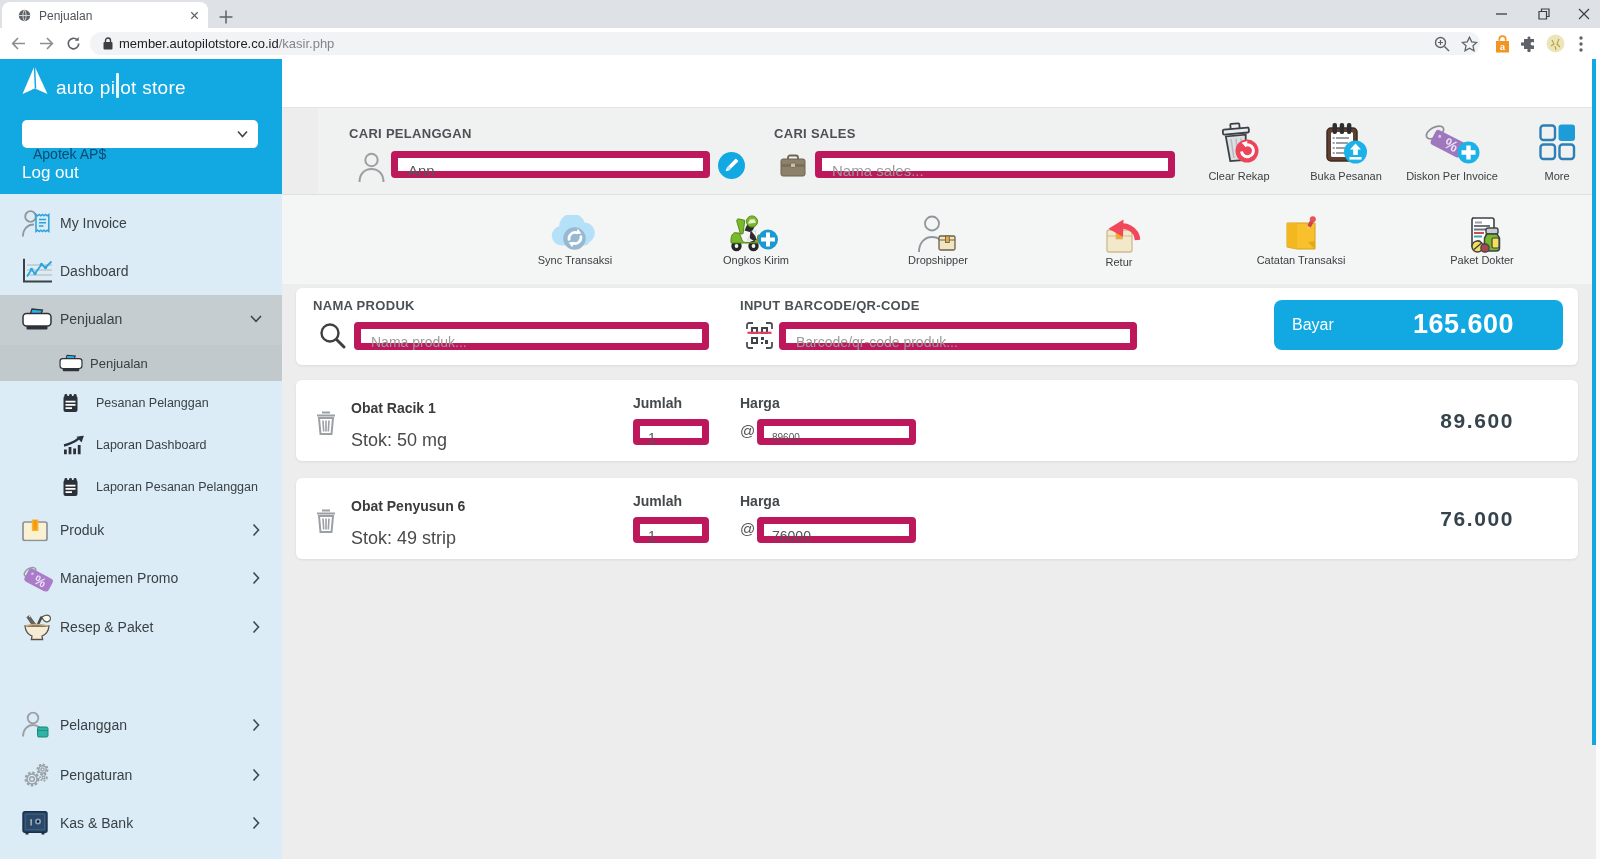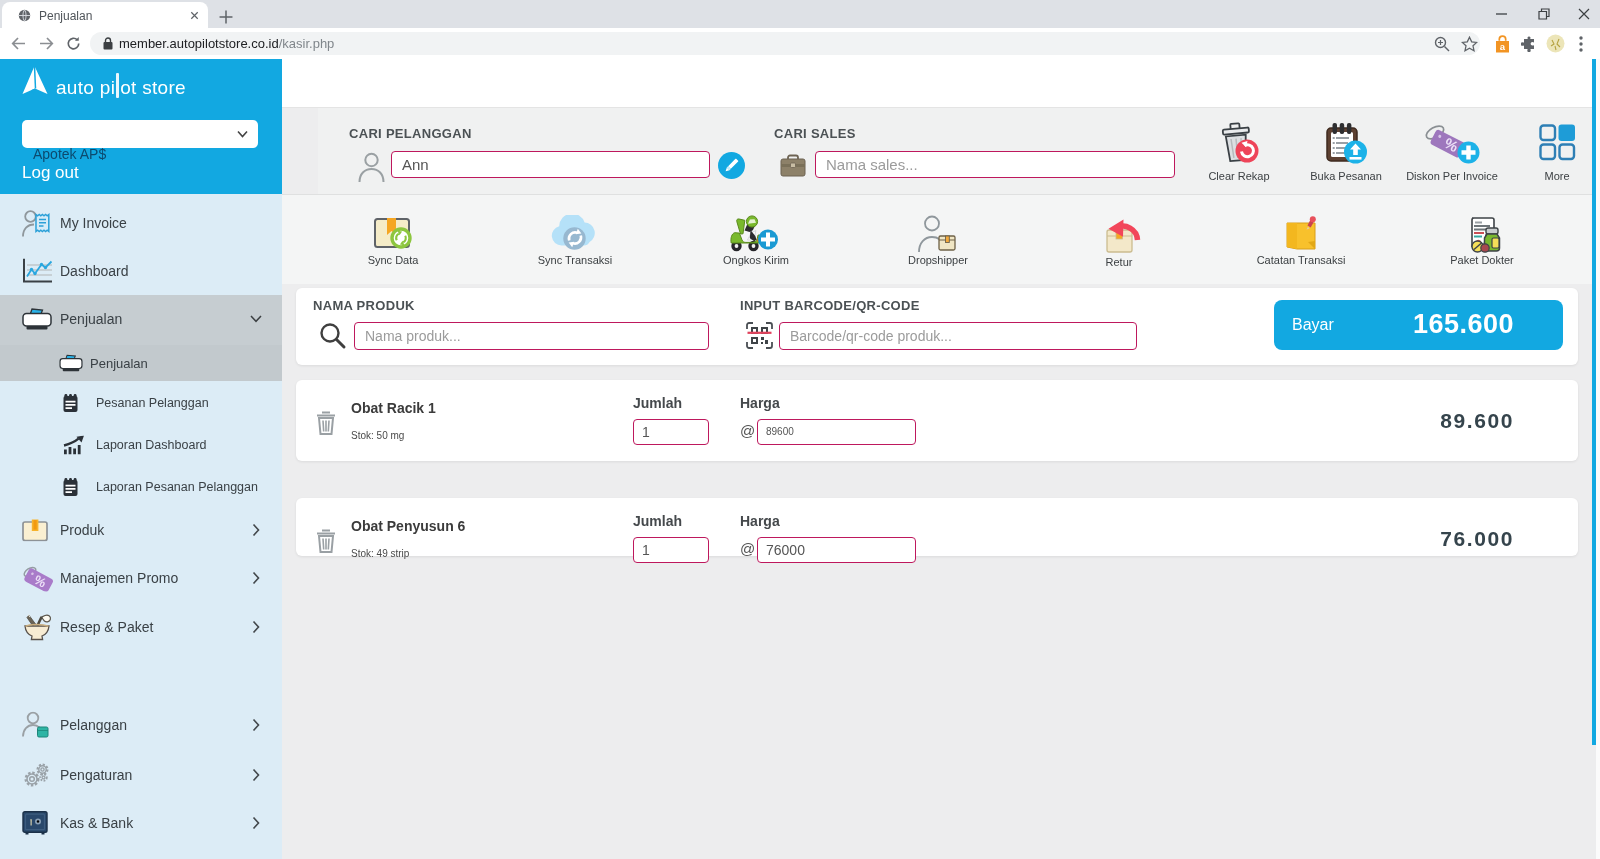--- a/index.html
+++ b/index.html
@@ -33,34 +33,34 @@
 .sitem { position:absolute; left:0; width:282px; height:40px; }
 .sitem .micon { position:absolute; left:63px; top:50%; transform:translateY(-50%); }
 .sitem .mtxt { position:absolute; left:96px; top:50%; transform:translateY(-50%); font-size:12.5px; color:#3a4146; }
 
 
 #main { position:absolute; left:282px; top:59px; width:1318px; height:800px; background:#ededee; }
 #topwhite { position:absolute; left:0; top:0; width:1318px; height:49px; background:#fff; border-bottom:1px solid #e4e4e4; }
 #band1 { position:absolute; left:0; top:49px; width:1318px; height:86px; background:#f0f1f1;margin-left:36px; }
 #band2 { position:absolute; left:0; top:135px; width:1318px; height:90px; background:#f4f5f5; border-top:1px solid #dfe0e0; }
 .lbl { font-weight:bold; font-size:13px; color:#4b5154; letter-spacing:0.3px; }
-.inp { position:absolute; background:#fff; border:1px solid #be185d; border-radius:4px; font-size:15px; color:#555; }
+.inp { position:absolute; background:#fff; border:7px solid #be185d; border-radius:4px; font-size:15px; color:#555; }
 .inp .ph { color:#9b9b9b; }
 .iconbtn { position:absolute; width:110px; text-align:center; }
 .iconbtn .cap { font-size:11px; color:#3c4043; }
 .ibox { position:absolute; width:182px; text-align:center; }
 .ibox .cap { font-size:11px; color:#3c4043; margin-top:-3px; }
 
 .card { position:absolute; left:14px; width:1282px; background:#fff; border-radius:6px; box-shadow:0 1px 3px rgba(0,0,0,0.08); }
 #bayar { position:absolute; left:978px; top:12px; width:289px; height:50px; background:#12a8e1; border-radius:8px; color:#fff; }
 #bayar .b1 { position:absolute; left:18px; top:16px; font-size:16px; }
 #bayar .b2 { position:absolute; right:49px; top:9px; font-size:27px; font-weight:bold; letter-spacing:0.5px; }
 
 .pname { position:absolute; left:55px; font-weight:bold; font-size:14px; color:#3b3b3b; }
-.pstok { position:absolute; left:55px; font-size:10px; color:#4a4a4a; }
+.pstok { position:absolute; left:55px; font-size:18px; color:#4a4a4a; }
 .jlbl { position:absolute; font-weight:bold; font-size:14px; color:#45494c; }
 .price { position:absolute; right:64px; font-weight:bold; font-size:21px; color:#35444c; letter-spacing:1.6px; }
 
 #blueline { position:absolute; left:1592px; top:59px; width:4px; height:686px; background:#12a8e1; }
 #whitetrack { position:absolute; left:1596px; top:59px; width:4px; height:800px; background:#fbfbfb; }
 </style>
 </head>
 <body>
 <div id="canvas">
 
@@ -392,32 +392,20 @@
             <rect x="2.5" y="3.5" width="14.5" height="14.5" rx="3"></rect>
             <rect x="2.5" y="22.5" width="14.5" height="14.5" rx="3"></rect>
             <rect x="21.5" y="22.5" width="14.5" height="14.5" rx="3"></rect>
           </g>
           <rect x="20.5" y="2.5" width="16.5" height="16.5" rx="3" fill="#1e9cd7"></rect>
         </svg>
         <div class="cap">More</div>
       </div>
     </div>
     <div id="band2">
-      <div class="ibox" style="left:20px;top:20px">
-        <svg width="40" height="38" viewBox="0 0 40 38">
-          <rect x="2" y="4" width="34" height="28" rx="2.5" fill="#f5ecc8" stroke="#5f6368" stroke-width="2"></rect>
-          <path d="M14 3v17l4.5-4 4.5 4V3z" fill="#f5a623"></path>
-          <circle cx="28" cy="23" r="9" fill="#fff" stroke="#8dc63f" stroke-width="3.4"></circle>
-          <path d="M23.8 25.2a4.6 4.6 0 0 1 2-6.5" fill="none" stroke="#8dc63f" stroke-width="2.2"></path>
-          <path d="M24.5 15.8l4.6.6-2.6 3.8z" fill="#8dc63f"></path>
-          <path d="M32.2 20.8a4.6 4.6 0 0 1-2 6.5" fill="none" stroke="#8dc63f" stroke-width="2.2"></path>
-          <path d="M31.5 30.2l-4.6-.6 2.6-3.8z" fill="#8dc63f"></path>
-        </svg>
-        <div class="cap">Sync Data</div>
-      </div>
       <div class="ibox" style="left:202px;top:20px">
         <svg width="48" height="38" viewBox="0 0 48 38">
           <path d="M10.5 30.5A9.8 9.8 0 0 1 8.2 11.2 13 13 0 0 1 33.6 7.6 10.4 10.4 0 0 1 38.6 27q-2 3.5-5.6 3.5z" fill="#b5e1f8"></path>
           <circle cx="23.5" cy="23.5" r="11.2" fill="#97b8d0"></circle>
           <path d="M18.2 25.5a6.3 6.3 0 0 1 8-7.8" fill="none" stroke="#fff" stroke-width="2.6"></path>
           <path d="M26.8 13.8l3.6 4.8-5.6.7z" fill="#fff"></path>
           <path d="M29.8 20.5a6.3 6.3 0 0 1-8 7.8" fill="none" stroke="#fff" stroke-width="2.6"></path>
           <path d="M21.2 32.2l-3.6-4.8 5.6-.7z" fill="#fff"></path>
         </svg>
         <div class="cap">Sync Transaksi</div>
@@ -530,21 +518,21 @@
       <div class="pname" style="top:20px">Obat Racik 1</div>
       <div class="pstok" style="top:50px">Stok: 50 mg</div>
       <div class="jlbl" style="left:337px;top:15px">Jumlah</div>
       <div class="inp" style="left:337px;top:39px;width:76px;height:26px;line-height:24px;padding-left:8px;font-size:14px">1</div>
       <div class="jlbl" style="left:444px;top:15px">Harga</div>
       <div class="abs" style="left:444px;top:42px;font-size:15px;color:#555">@</div>
       <div class="inp" style="left:461px;top:39px;width:159px;height:26px;line-height:24px;padding-left:8px;font-size:10px">89600</div>
       <div class="price" style="top:29px">89.600</div>
     </div>
 
-    <div class="card" style="top:439px;height:58px">
+    <div class="card" style="top:419px;height:81px">
       <svg class="abs" style="left:19px;top:30px" width="22" height="25" viewBox="0 0 22 25">
         <path d="M7 2.5h8M2 5.5h18" stroke="#9aa0a4" stroke-width="2.2"></path>
         <path d="M4 8l1.5 16h11L18 8z" fill="none" stroke="#9aa0a4" stroke-width="2"></path>
         <path d="M8 10.5l.7 11M11 10.5v11M14 10.5l-.7 11" stroke="#9aa0a4" stroke-width="1.6"></path>
       </svg>
       <div class="pname" style="top:20px">Obat Penyusun 6</div>
       <div class="pstok" style="top:50px">Stok: 49 strip</div>
       <div class="jlbl" style="left:337px;top:15px">Jumlah</div>
       <div class="inp" style="left:337px;top:39px;width:76px;height:26px;line-height:24px;padding-left:8px;font-size:14px">1</div>
       <div class="jlbl" style="left:444px;top:15px">Harga</div>

